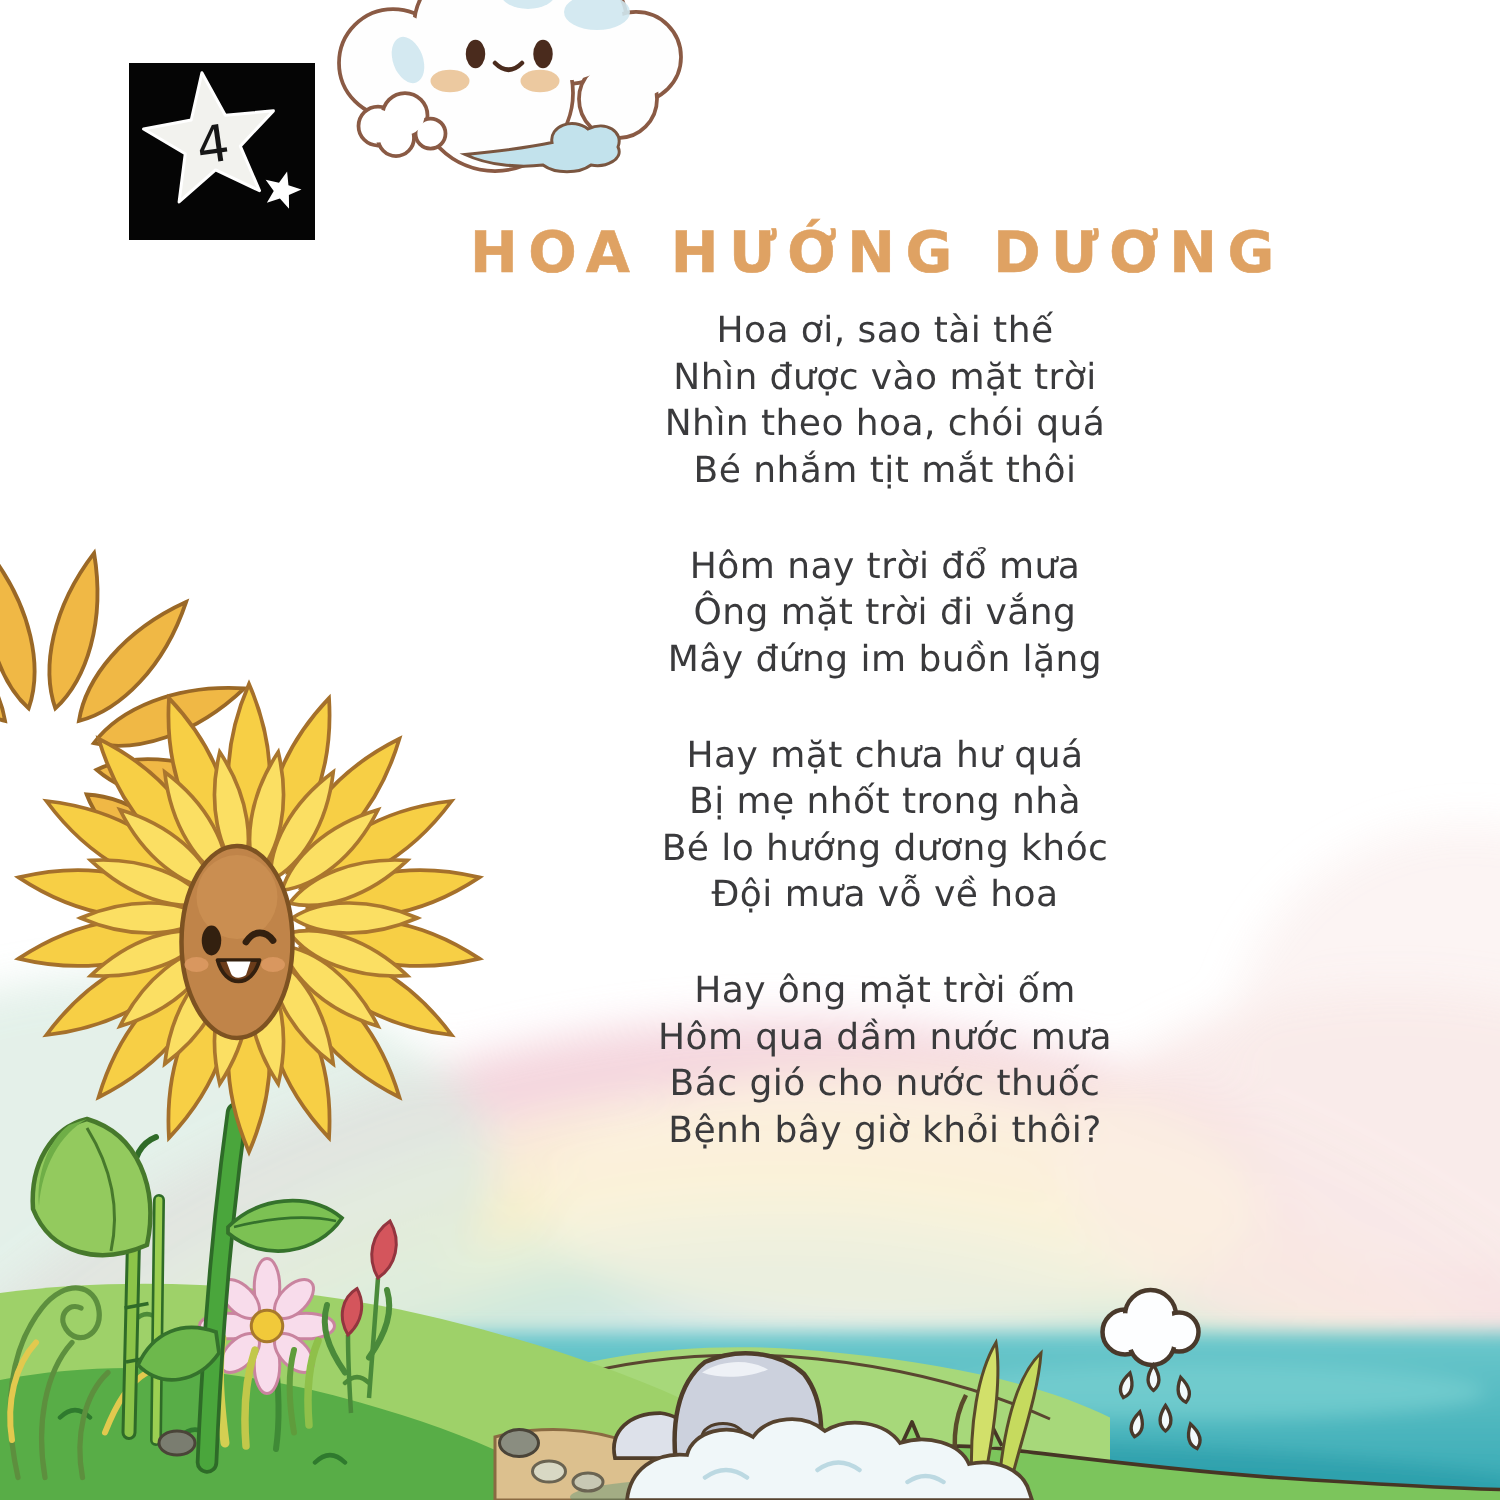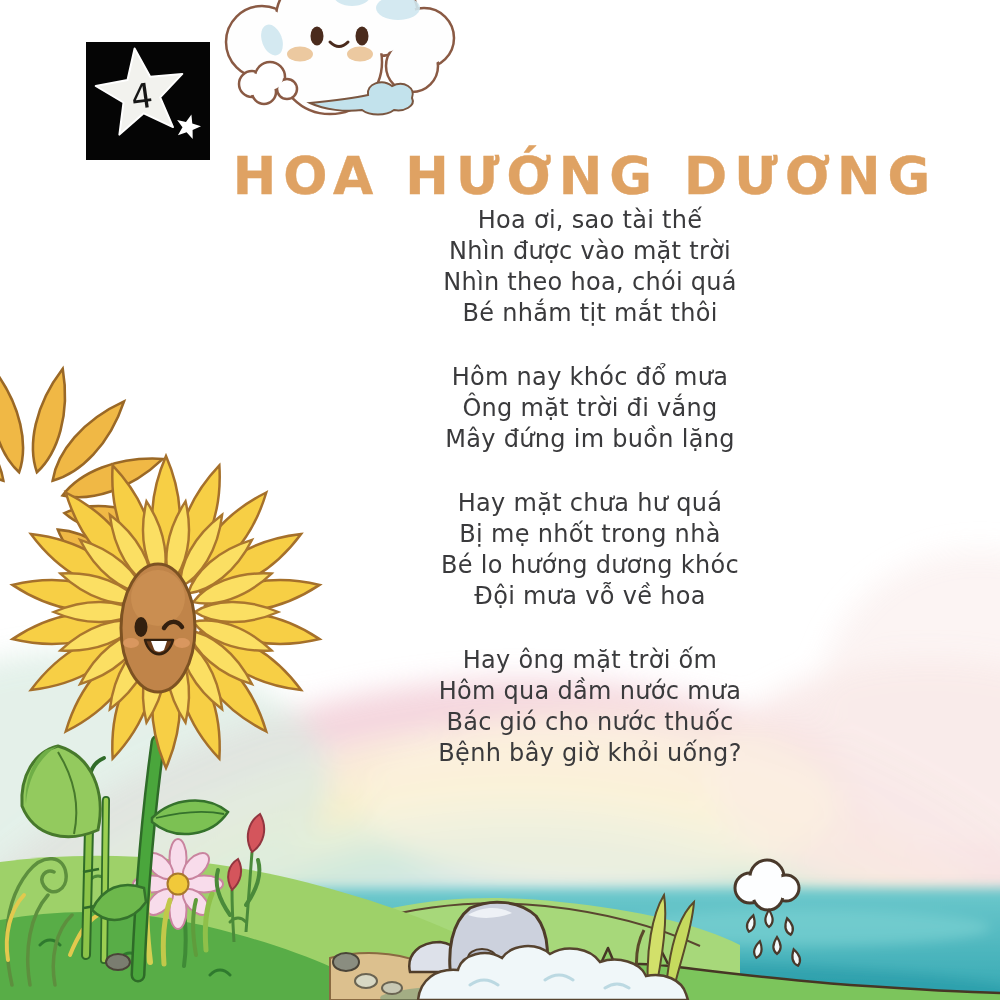--- a/index.html
+++ b/index.html
@@ -1,21 +1,21 @@
 <!DOCTYPE html>
 <html><head>
 <meta charset="utf-8">
 <style>
   html,body{margin:0;padding:0;}
   body{width:1000px;height:1000px;background:#ffffff;overflow:hidden;
        font-family:"DejaVu Sans",sans-serif;}
   .page{position:relative;width:1000px;height:1000px;background:#fff;}
   .scene{position:absolute;left:0;top:0;width:1000px;height:1000px;}
   .title{position:absolute;left:170px;top:146px;width:830px;text-align:center;
-         font-size:52px;letter-spacing:7px;color:#dfa263;font-weight:bold;
+         font-size:38px;letter-spacing:7px;color:#dfa263;font-weight:bold;
          -webkit-text-stroke:0.4px #dfa263;}
   .poem{position:absolute;left:180px;top:205px;width:820px;text-align:center;
         color:#3a3a3c;font-size:24px;line-height:31px;letter-spacing:0.3px;}
   .stanza{margin-bottom:33px;text-align:center;}
   .line{white-space:nowrap;}
 </style>
 </head>
 <body>
 
 <div class="page">
@@ -282,30 +282,30 @@
   <div class="title">HOA HƯỚNG DƯƠNG</div>
 
   <div class="poem">
     <div class="stanza">
       <div class="line">Hoa ơi, sao tài thế</div>
       <div class="line">Nhìn được vào mặt trời</div>
       <div class="line">Nhìn theo hoa, chói quá</div>
       <div class="line">Bé nhắm tịt mắt thôi</div>
     </div>
     <div class="stanza">
-      <div class="line">Hôm nay khóc đổ mưa</div>
+      <div class="line">Hôm nay trời đổ mưa</div>
       <div class="line">Ông mặt trời đi vắng</div>
       <div class="line">Mây đứng im buồn lặng</div>
     </div>
     <div class="stanza">
       <div class="line">Hay mặt chưa hư quá</div>
       <div class="line">Bị mẹ nhốt trong nhà</div>
       <div class="line">Bé lo hướng dương khóc</div>
       <div class="line">Đội mưa vỗ về hoa</div>
     </div>
     <div class="stanza">
       <div class="line">Hay ông mặt trời ốm</div>
       <div class="line">Hôm qua dầm nước mưa</div>
       <div class="line">Bác gió cho nước thuốc</div>
-      <div class="line">Bệnh bây giờ khỏi uống?</div>
+      <div class="line">Bệnh bây giờ khỏi thôi?</div>
     </div>
   </div>
 </div>
 
 </body></html>

